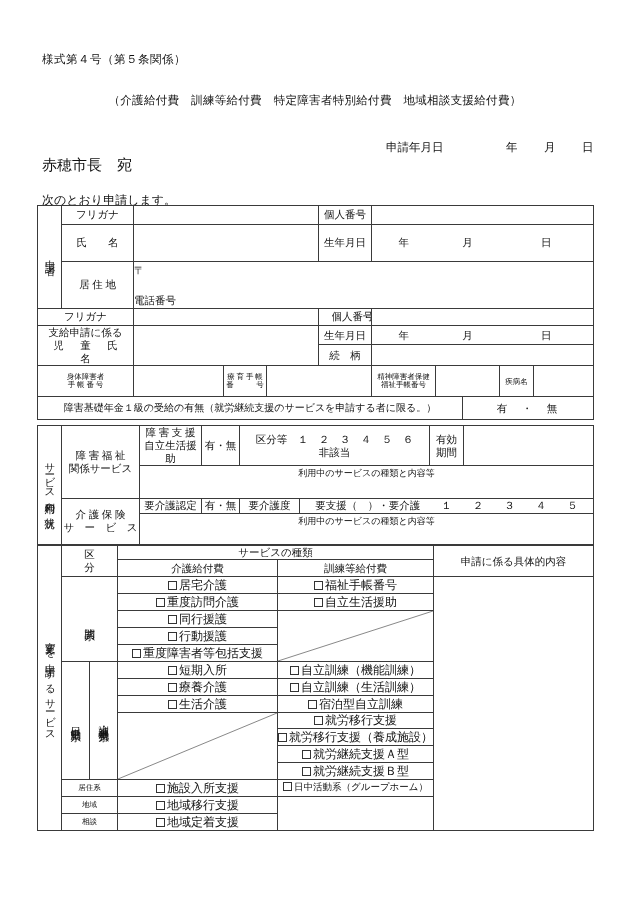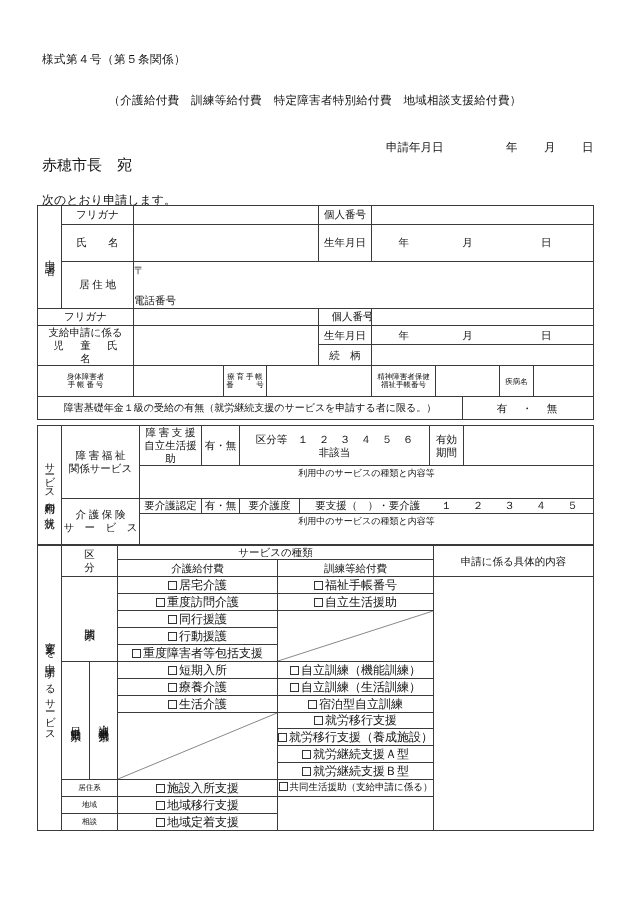--- a/index.html
+++ b/index.html
@@ -467,21 +467,21 @@
         <span class="cb"></span><span>就労継続支援Ｂ型</span>
       </td>
     </tr>
 
     <tr>
       <td colspan="2" class="xsmall" style="height:16px">居住系</td>
       <td class="cb-item">
         <span class="cb"></span><span>施設入所支援</span>
       </td>
       <td class="cb-item" style="font-size:9.5px">
-        <span class="cb"></span><span>共同生活援助（支給申請に係る）</span>
+        <span class="cb"></span><span>日中活動系（グループホーム）</span>
       </td>
     </tr>
 
     <tr>
       <td colspan="2" class="xsmall" style="height:16px">地域</td>
       <td class="cb-item">
         <span class="cb"></span><span>地域移行支援</span>
       </td>
       <td rowspan="2"></td>
       <td rowspan="2"></td>

